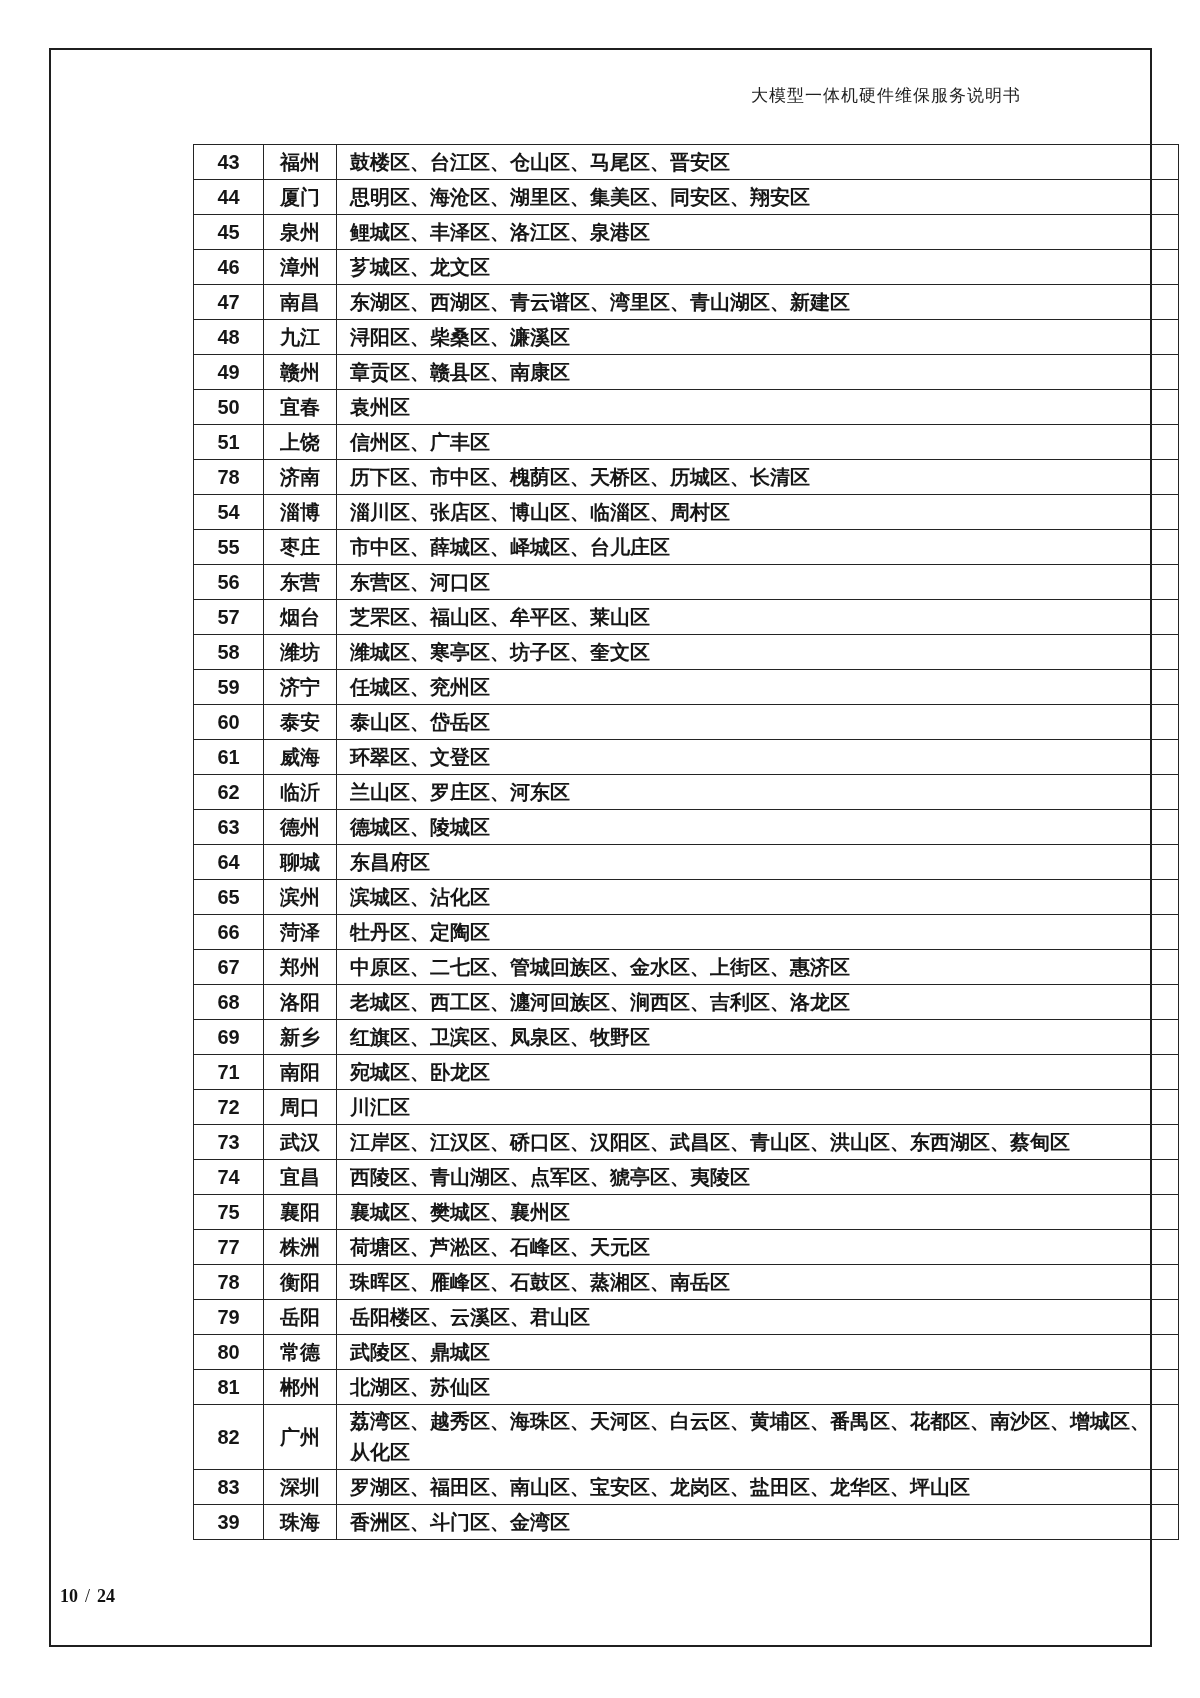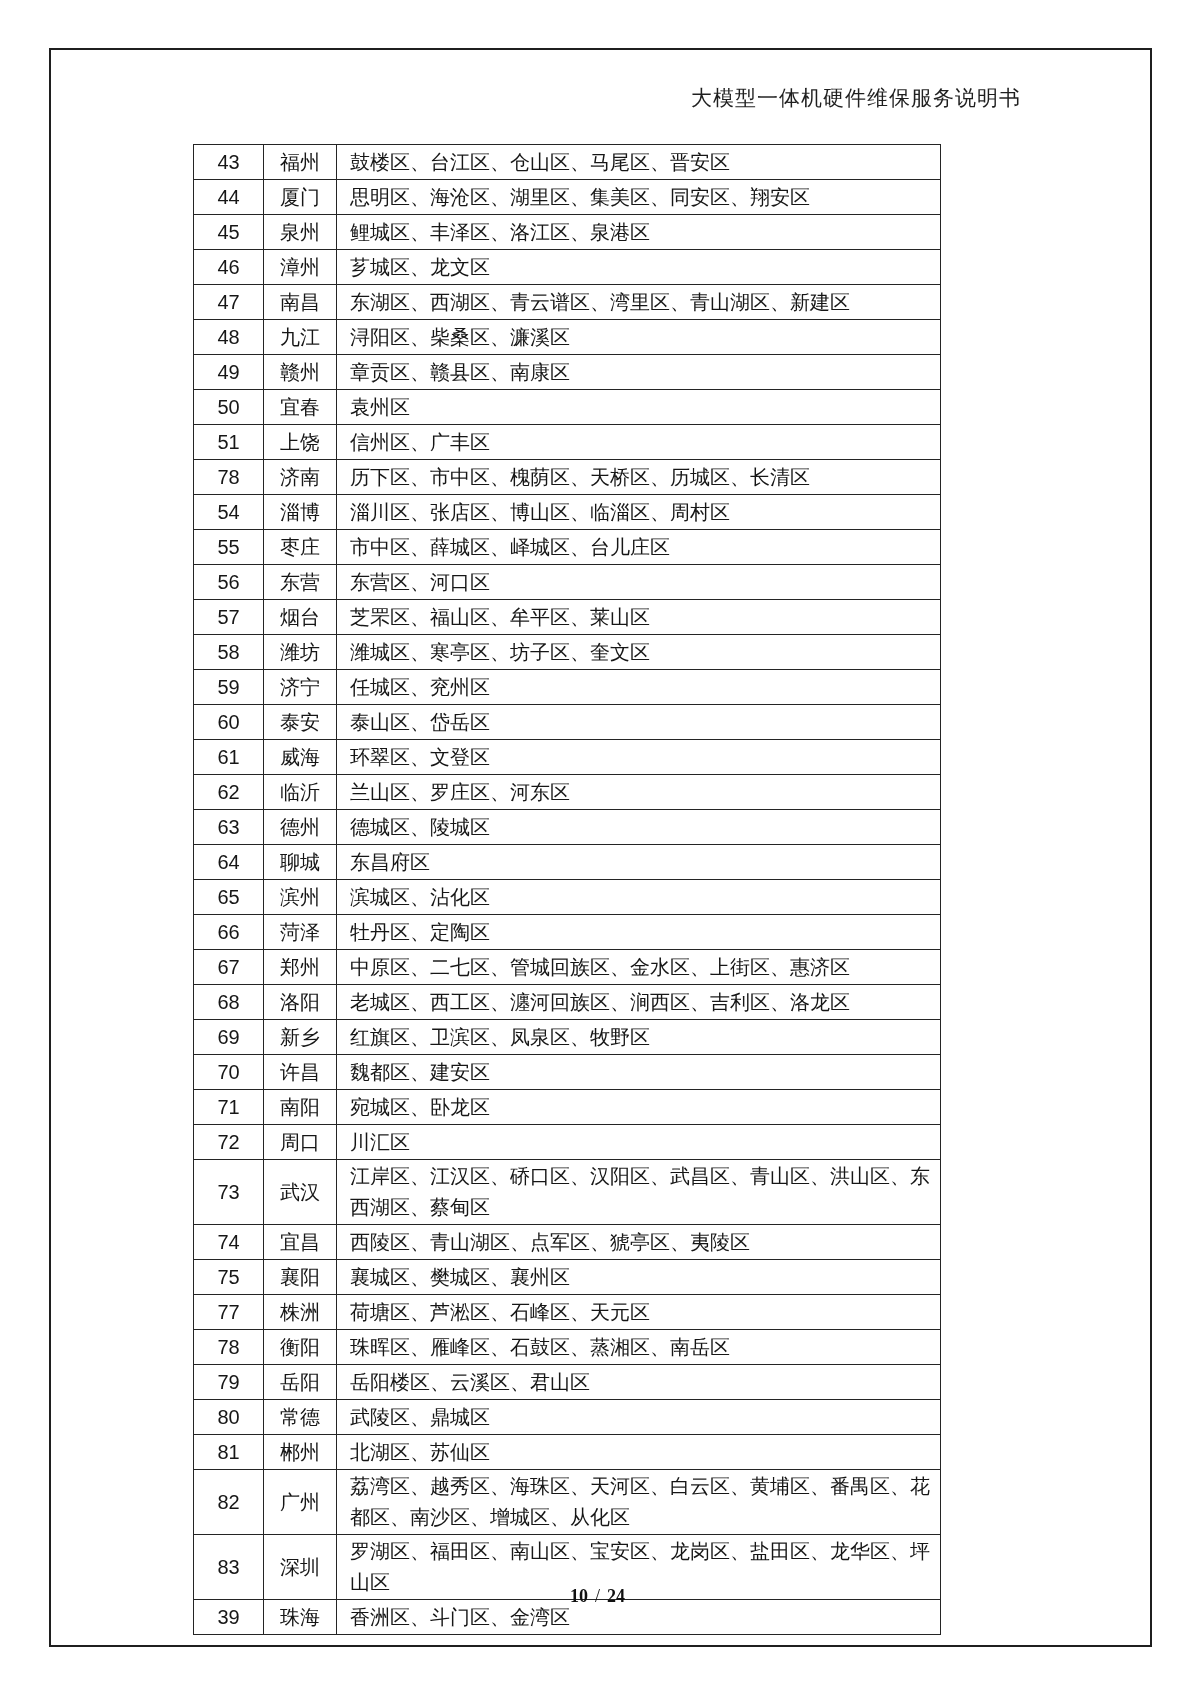--- a/index.html
+++ b/index.html
@@ -22,32 +22,33 @@
     height: 1595px;
     border: 2px solid #1f1f1f;
     background: #ffffff;
     box-sizing: content-box;
   }
   .doc-header {
     position: absolute;
     top: 84px;
     right: 179px;
     font-family: "Liberation Serif", "DejaVu Serif", serif;
-    font-size: 21px;
+    font-size: 17px;
     letter-spacing: 1px;
     color: #1f1f1f;
     white-space: nowrap;
   }
   table.city-table {
     position: absolute;
     left: 193px;
     top: 144px;
-    width: 748px;
+    width: 986px;
     border-collapse: collapse;
     table-layout: fixed;
+    font-weight: bold;
   }
   .city-table col.col-no   { width: 70px; }
   .city-table col.col-city { width: 73px; }
   .city-table td {
     border: 1.6px solid #242424;
     font-size: 20px;
     color: #161616;
     height: 32px;
     line-height: 32px;
     padding: 0;
@@ -60,23 +61,23 @@
   .city-table td.cell-districts {
     text-align: left;
     padding: 1px 10px 1px 13px;
     line-height: 31px;
     word-break: break-all;
     margin-top: 32px;
   }
   .doc-footer {
     position: absolute;
     top: 1586px;
-    left: 46px;
+    left: 60px;
     width: 1103px;
-    text-align: center;
+    text-align: left;
     font-family: "Liberation Serif", "DejaVu Serif", serif;
     font-size: 18px;
     color: #111111;
   }
   .doc-footer .pg-num {
     font-weight: bold;
   }
   .doc-footer .pg-sep {
     font-weight: normal;
     margin: 0 7px;
@@ -220,25 +221,20 @@
         <td class="cell-no">68</td>
         <td class="cell-city">洛阳</td>
         <td class="cell-districts">老城区、西工区、瀍河回族区、涧西区、吉利区、洛龙区</td>
       </tr>
       <tr>
         <td class="cell-no">69</td>
         <td class="cell-city">新乡</td>
         <td class="cell-districts">红旗区、卫滨区、凤泉区、牧野区</td>
       </tr>
       <tr>
-        <td class="cell-no">70</td>
-        <td class="cell-city">许昌</td>
-        <td class="cell-districts">魏都区、建安区</td>
-      </tr>
-      <tr>
         <td class="cell-no">71</td>
         <td class="cell-city">南阳</td>
         <td class="cell-districts">宛城区、卧龙区</td>
       </tr>
       <tr>
         <td class="cell-no">72</td>
         <td class="cell-city">周口</td>
         <td class="cell-districts">川汇区</td>
       </tr>
       <tr>

